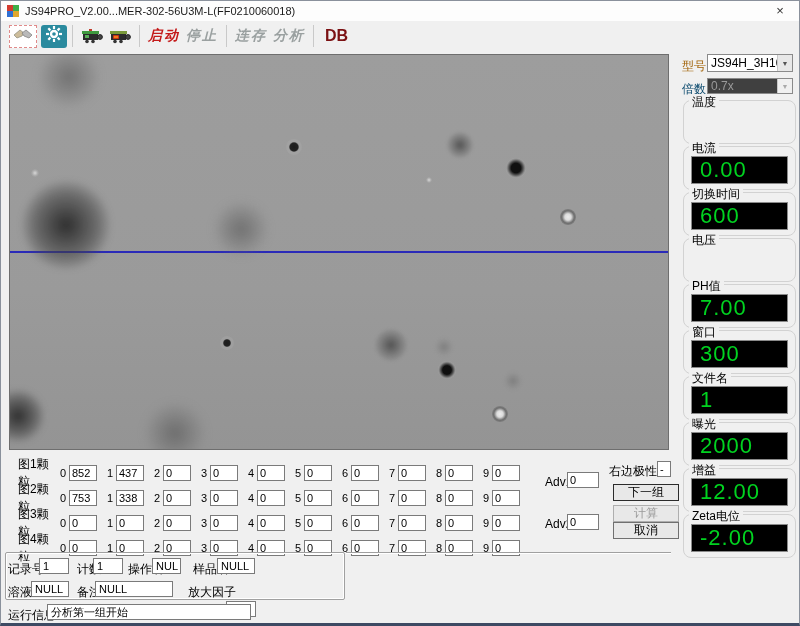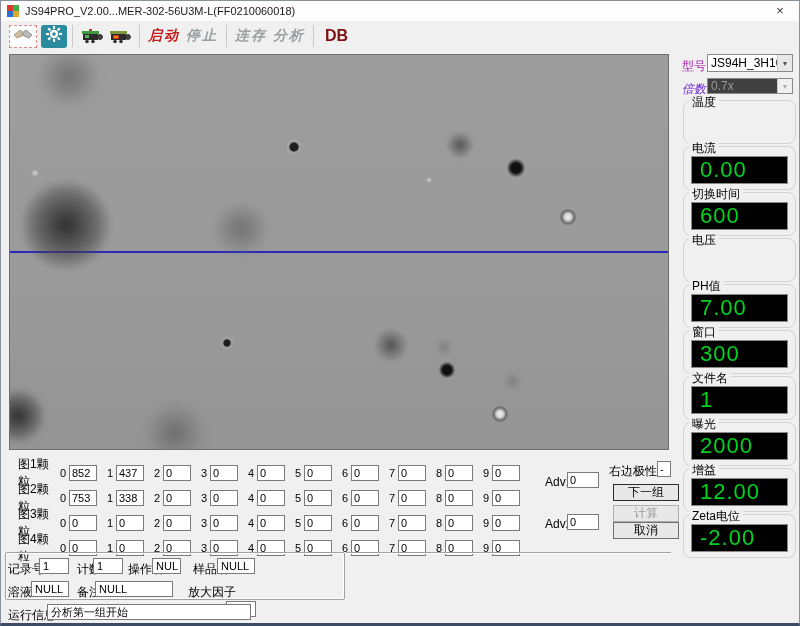--- a/index.html
+++ b/index.html
@@ -39,22 +39,22 @@
   .p-dark{background:radial-gradient(circle,rgba(35,35,35,.9) 0%,rgba(70,70,70,.55) 50%,rgba(120,120,120,0) 75%);filter:blur(3px);}
   .p-soft{background:radial-gradient(circle,rgba(70,70,70,.5) 0%,rgba(110,110,110,.25) 55%,rgba(150,150,150,0) 75%);filter:blur(4px);}
   .p-softsm{background:radial-gradient(circle,rgba(55,55,55,.7) 0%,rgba(100,100,100,.35) 55%,rgba(150,150,150,0) 78%);filter:blur(1.5px);}
   .p-dot{background:radial-gradient(circle,#1c1c1c 0%,#222 55%,rgba(150,150,150,0) 80%);
          box-shadow:0 0 0 3px rgba(180,180,180,.25);}
   .p-ring{background:radial-gradient(circle,#101010 0%,#101010 34%,#4a4a4a 48%,#8a8a8a 62%,rgba(190,190,190,.45) 74%,rgba(160,160,160,0) 88%);}
   .p-bright{background:radial-gradient(circle,#ececec 0%,#dcdcdc 28%,#6e6e6e 55%,#7c7c7c 68%,rgba(150,150,150,0) 85%);}
   .p-brightf{background:radial-gradient(circle,rgba(225,225,225,.85) 0%,rgba(190,190,190,.4) 50%,rgba(160,160,160,0) 75%);}
   .p-faint{background:radial-gradient(circle,rgba(105,105,105,.5) 0%,rgba(130,130,130,.25) 55%,rgba(160,160,160,0) 78%);filter:blur(1.5px);}
   
-  .rp-label{position:absolute;font-size:12px;color:#a21caf;}
-  .rp-label.dis{color:#6d28d9;font-style:italic;}
+  .rp-label{position:absolute;font-size:12px;color:#a16207;}
+  .rp-label.dis{color:#0c4a6e;}
   .dropdown{position:absolute;height:18px;background:#fff;border:1px solid #8a8a8a;font-size:12px;
             display:flex;align-items:center;cursor:pointer;}
   .dropdown .dval{flex:1;padding-left:3px;white-space:nowrap;overflow:hidden;}
   .dropdown .darrow{width:15px;height:100%;border-left:1px solid #c8c8c8;background:#e8e8e8;
                     font-size:7px;color:#555;display:flex;align-items:center;justify-content:center;}
   .dropdown.dis{background:#404040;color:#9a9a9a;cursor:default;}
   .dropdown.dis .darrow{color:#aaa;background:#f0f0f0;}
   .grp{position:absolute;left:682px;width:113px;height:44px;border:1px solid #d2d2d2;border-radius:8px;}
   .grp-label{position:absolute;top:-7px;left:5px;background:#f0f0f0;padding:0 3px;font-size:12px;color:#000;}
   .led{position:absolute;left:7px;right:7px;top:9px;height:28px;background:#000;border:1px solid #8a8a8a;

